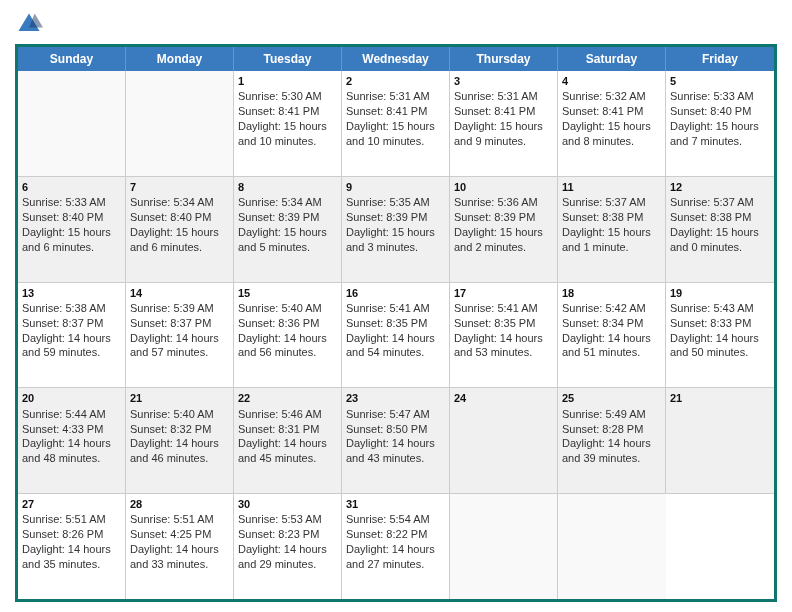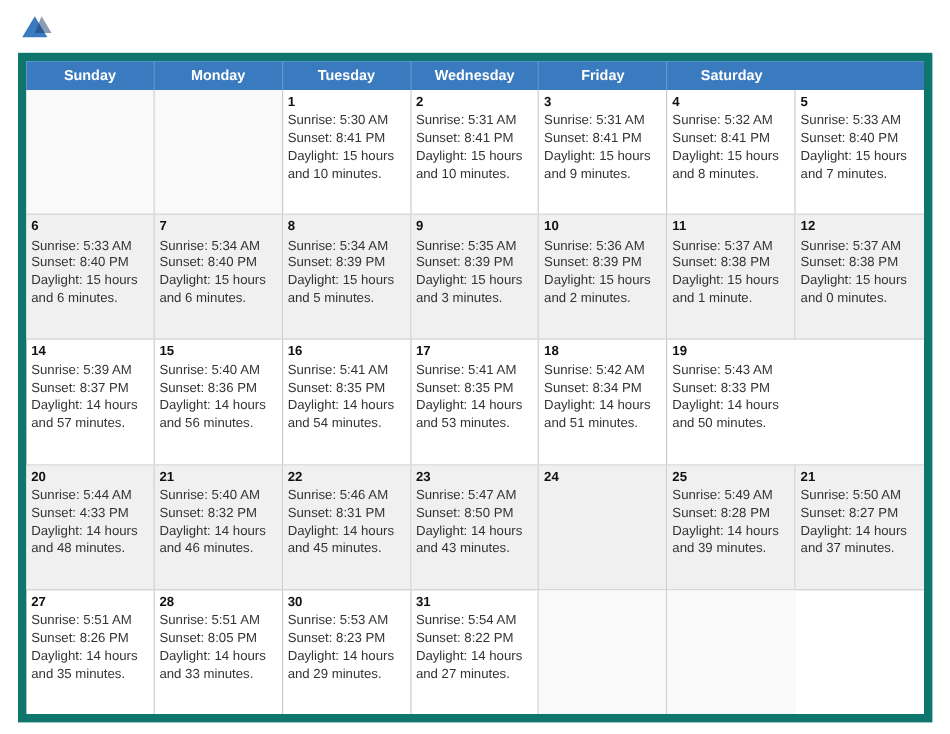--- a/index.html
+++ b/index.html
@@ -51,21 +51,21 @@
       line-height: 1.1;
     }
     .subtitle {
       font-size: 14px;
       color: #333;
     }
     .calendar {
       flex: 1;
       display: flex;
       flex-direction: column;
-      border: 7px solid #0f766e;
+      border: 3px solid #0f766e;
     }
     .cal-header {
       display: grid;
       grid-template-columns: repeat(7, 1fr);
       background: #3a7abf;
     }
     .cal-header-cell {
       color: #fff;
       font-size: 12px;
       font-weight: bold;
@@ -140,22 +140,23 @@
       <div class="subtitle"></div>
     </div>
   </div>
 
   <div class="calendar">
     <div class="cal-header">
     <div class="cal-header-cell">Sunday</div>
         <div class="cal-header-cell">Monday</div>
         <div class="cal-header-cell">Tuesday</div>
         <div class="cal-header-cell">Wednesday</div>
+        <div class="cal-header-cell">Thursday</div>
+        <div class="cal-header-cell">Saturday</div>
         <div class="cal-header-cell">Friday</div>
-        <div class="cal-header-cell">Saturday</div>
       </div>
     <div class="cal-body">
     <div class="cal-row">
           <div class="cal-cell empty"></div>
           <div class="cal-cell empty"></div>
           <div class="cal-cell">
             <span class="day-number">1</span>
             <div class="day-info">Sunrise: 5:30 AM
 Sunset: 8:41 PM
 Daylight: 15 hours
@@ -236,20 +237,27 @@
           <div class="cal-cell shaded">
             <span class="day-number">12</span>
             <div class="day-info">Sunrise: 5:37 AM
 Sunset: 8:38 PM
 Daylight: 15 hours
 and 0 minutes.</div>
           </div>
         </div>
         <div class="cal-row">
           <div class="cal-cell">
+            <span class="day-number">13</span>
+            <div class="day-info">Sunrise: 5:38 AM
+Sunset: 8:37 PM
+Daylight: 14 hours
+and 59 minutes.</div>
+          </div>
+          <div class="cal-cell">
             <span class="day-number">14</span>
             <div class="day-info">Sunrise: 5:39 AM
 Sunset: 8:37 PM
 Daylight: 14 hours
 and 57 minutes.</div>
           </div>
           <div class="cal-cell">
             <span class="day-number">15</span>
             <div class="day-info">Sunrise: 5:40 AM
 Sunset: 8:36 PM
@@ -319,38 +327,34 @@
           </div>
           <div class="cal-cell shaded">
             <span class="day-number">25</span>
             <div class="day-info">Sunrise: 5:49 AM
 Sunset: 8:28 PM
 Daylight: 14 hours
 and 39 minutes.</div>
           </div>
           <div class="cal-cell shaded">
             <span class="day-number">21</span>
-            <div class="day-info">Sunrise: 5:50 AM
-Sunset: 8:27 PM
-Daylight: 14 hours
-and 37 minutes.</div>
           </div>
         </div>
         <div class="cal-row">
           <div class="cal-cell">
             <span class="day-number">27</span>
             <div class="day-info">Sunrise: 5:51 AM
 Sunset: 8:26 PM
 Daylight: 14 hours
 and 35 minutes.</div>
           </div>
           <div class="cal-cell">
             <span class="day-number">28</span>
             <div class="day-info">Sunrise: 5:51 AM
-Sunset: 8:05 PM
+Sunset: 4:25 PM
 Daylight: 14 hours
 and 33 minutes.</div>
           </div>
           <div class="cal-cell">
             <span class="day-number">30</span>
             <div class="day-info">Sunrise: 5:53 AM
 Sunset: 8:23 PM
 Daylight: 14 hours
 and 29 minutes.</div>
           </div>

